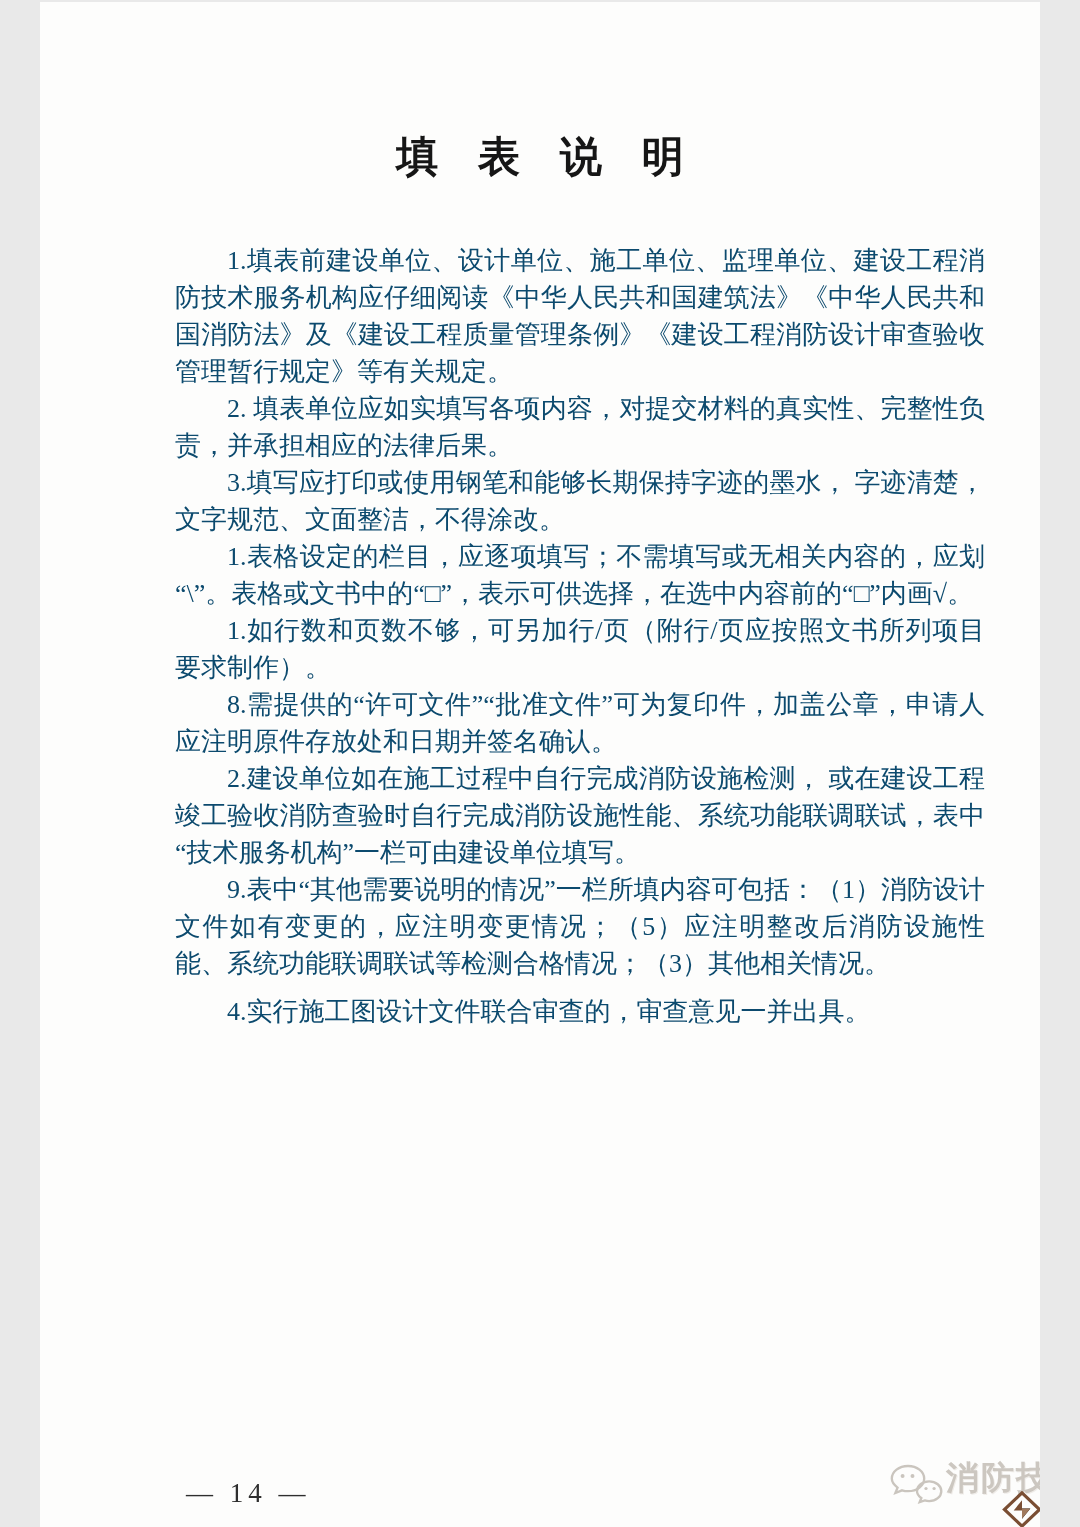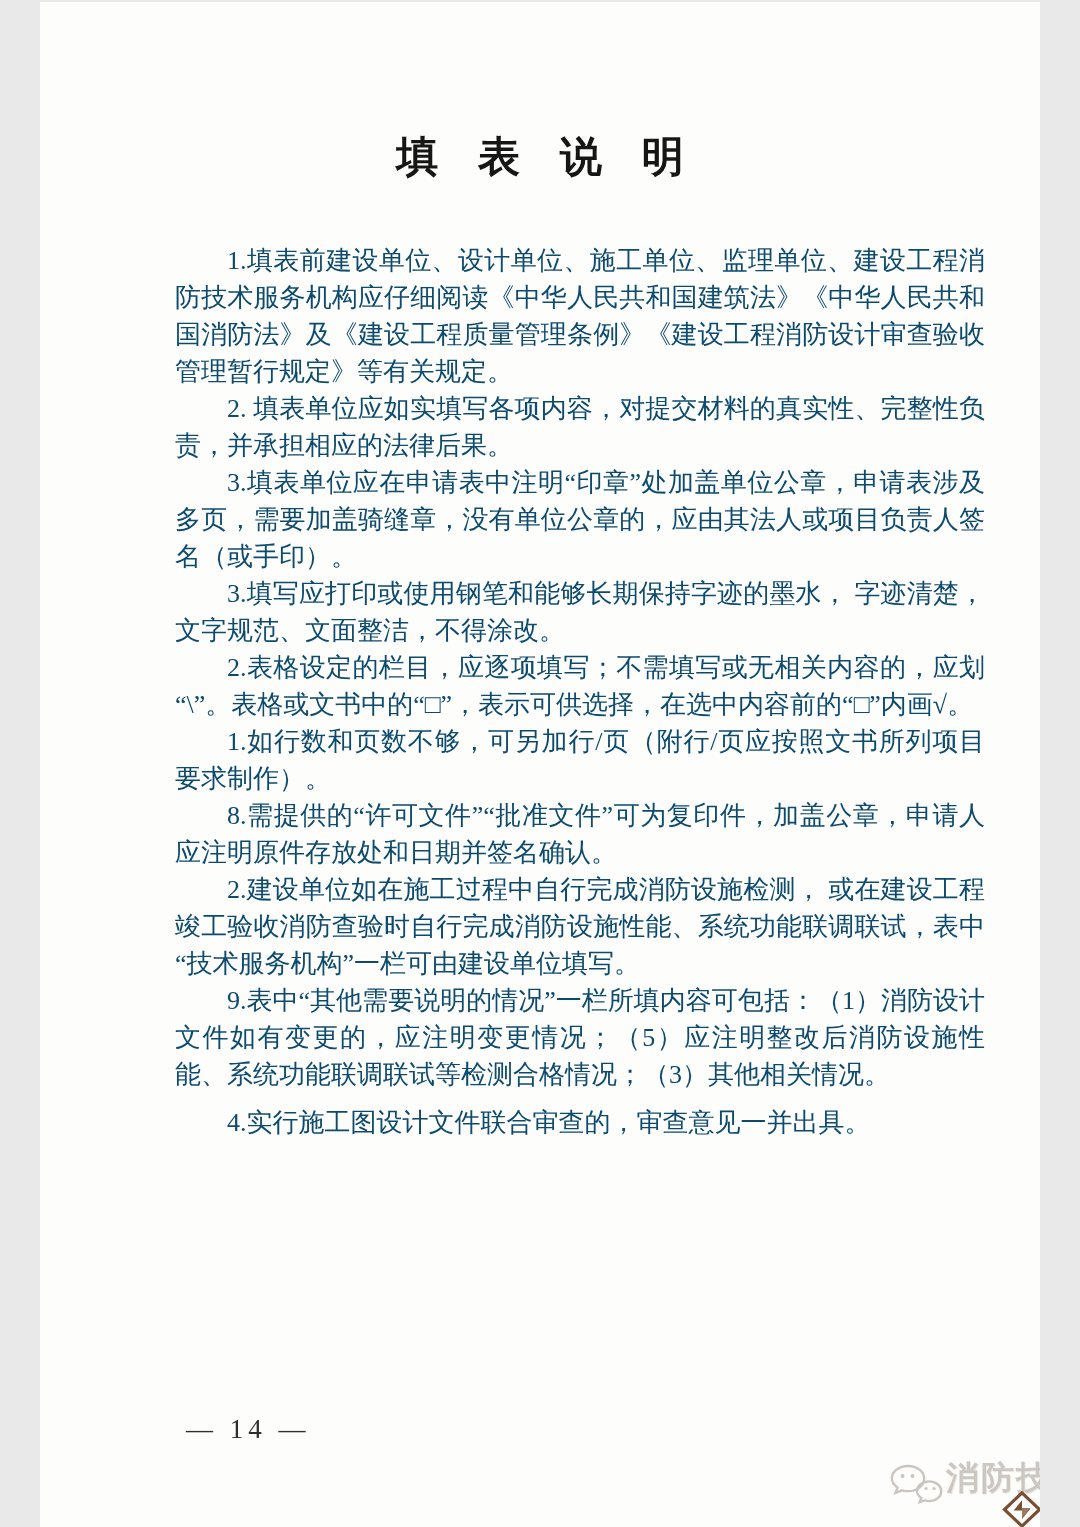--- a/index.html
+++ b/index.html
@@ -25,21 +25,21 @@
     font-size:26px;line-height:37px;
     text-align:justify;
     color:#0c4a6e;
   }
   .content p{
     margin:0;
     text-indent:2em;
   }
   .content p.gap-before{margin-top:11px;}
   .page-number{
-    position:absolute;top:1412px;left:146px;
+    position:absolute;top:1476px;left:146px;
     font-size:27px;letter-spacing:5px;color:#2e2e2e;
   }
   
   .wm-cluster{position:absolute;top:1458px;left:848px;width:232px;height:69px;}
   .wm-wechat-icon{position:absolute;left:2px;top:3px;}
   .wm-account{
     position:absolute;left:58px;top:0px;
     font-size:33px;line-height:36px;font-weight:bold;
     letter-spacing:2px;color:#ccc7c0;
     text-shadow:1px 1px 0 #efece8;
@@ -63,23 +63,22 @@
 </head>
 <body>
 
 <div class="page">
 
   <h1 class="doc-title">填表说明</h1>
 
   <div class="content">
     <p>1.填表前建设单位、设计单位、施工单位、监理单位、建设工程消防技术服务机构应仔细阅读《中华人民共和国建筑法》《中华人民共和国消防法》及《建设工程质量管理条例》《建设工程消防设计审查验收管理暂行规定》等有关规定。</p>
     <p>2. 填表单位应如实填写各项内容，对提交材料的真实性、完整性负责，并承担相应的法律后果。</p>
-    <p>3.填表单位应在申请表中注明“印章”处加盖单位公章，申请表涉及多页，需要加盖骑缝章，没有单位公章的，应由其法人或项目负责人签名（或手印）。</p>
     <p>3.填写应打印或使用钢笔和能够长期保持字迹的墨水， 字迹清楚，文字规范、文面整洁，不得涂改。</p>
-    <p>2.表格设定的栏目，应逐项填写；不需填写或无相关内容的，应划“\”。表格或文书中的“□”，表示可供选择，在选中内容前的“□”内画√。</p>
+    <p>1.表格设定的栏目，应逐项填写；不需填写或无相关内容的，应划“\”。表格或文书中的“□”，表示可供选择，在选中内容前的“□”内画√。</p>
     <p>1.如行数和页数不够，可另加行/页（附行/页应按照文书所列项目要求制作）。</p>
     <p>8.需提供的“许可文件”“批准文件”可为复印件，加盖公章，申请人应注明原件存放处和日期并签名确认。</p>
     <p>2.建设单位如在施工过程中自行完成消防设施检测， 或在建设工程竣工验收消防查验时自行完成消防设施性能、系统功能联调联试，表中“技术服务机构”一栏可由建设单位填写。</p>
     <p>9.表中“其他需要说明的情况”一栏所填内容可包括：（1）消防设计文件如有变更的，应注明变更情况；（5）应注明整改后消防设施性能、系统功能联调联试等检测合格情况；（3）其他相关情况。</p>
     <p class="gap-before">4.实行施工图设计文件联合审查的，审查意见一并出具。</p>
   </div>
 
   <div class="page-number">— 14 —</div>
 
   <div class="wm-cluster">

